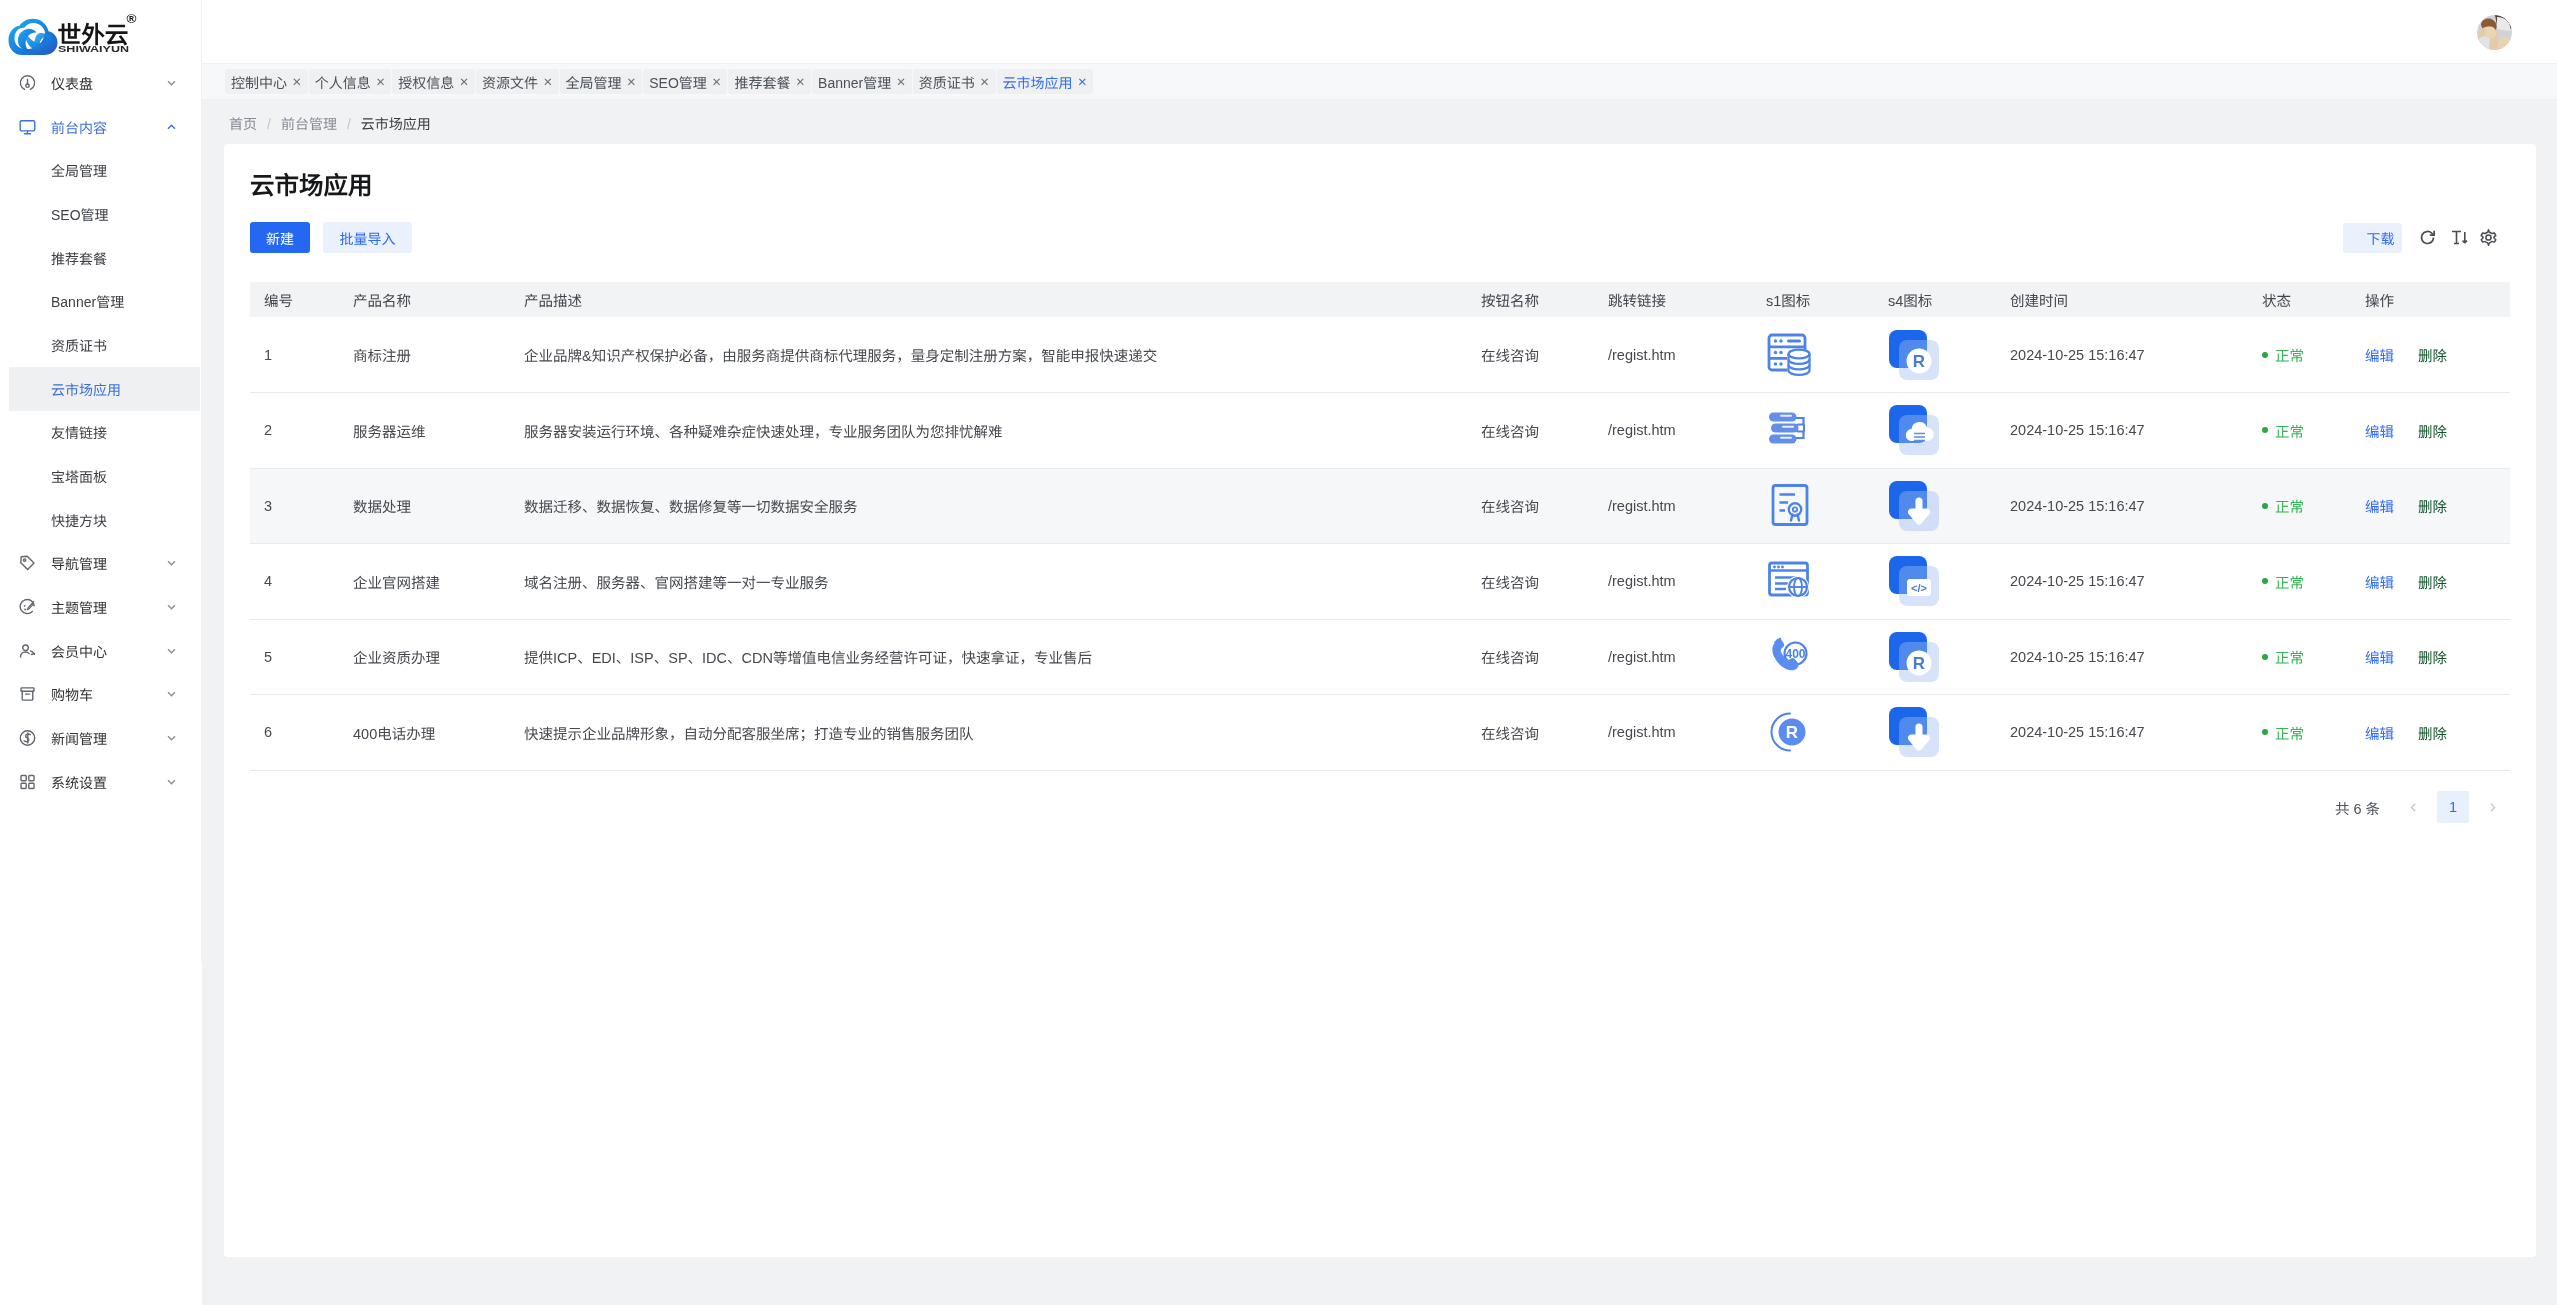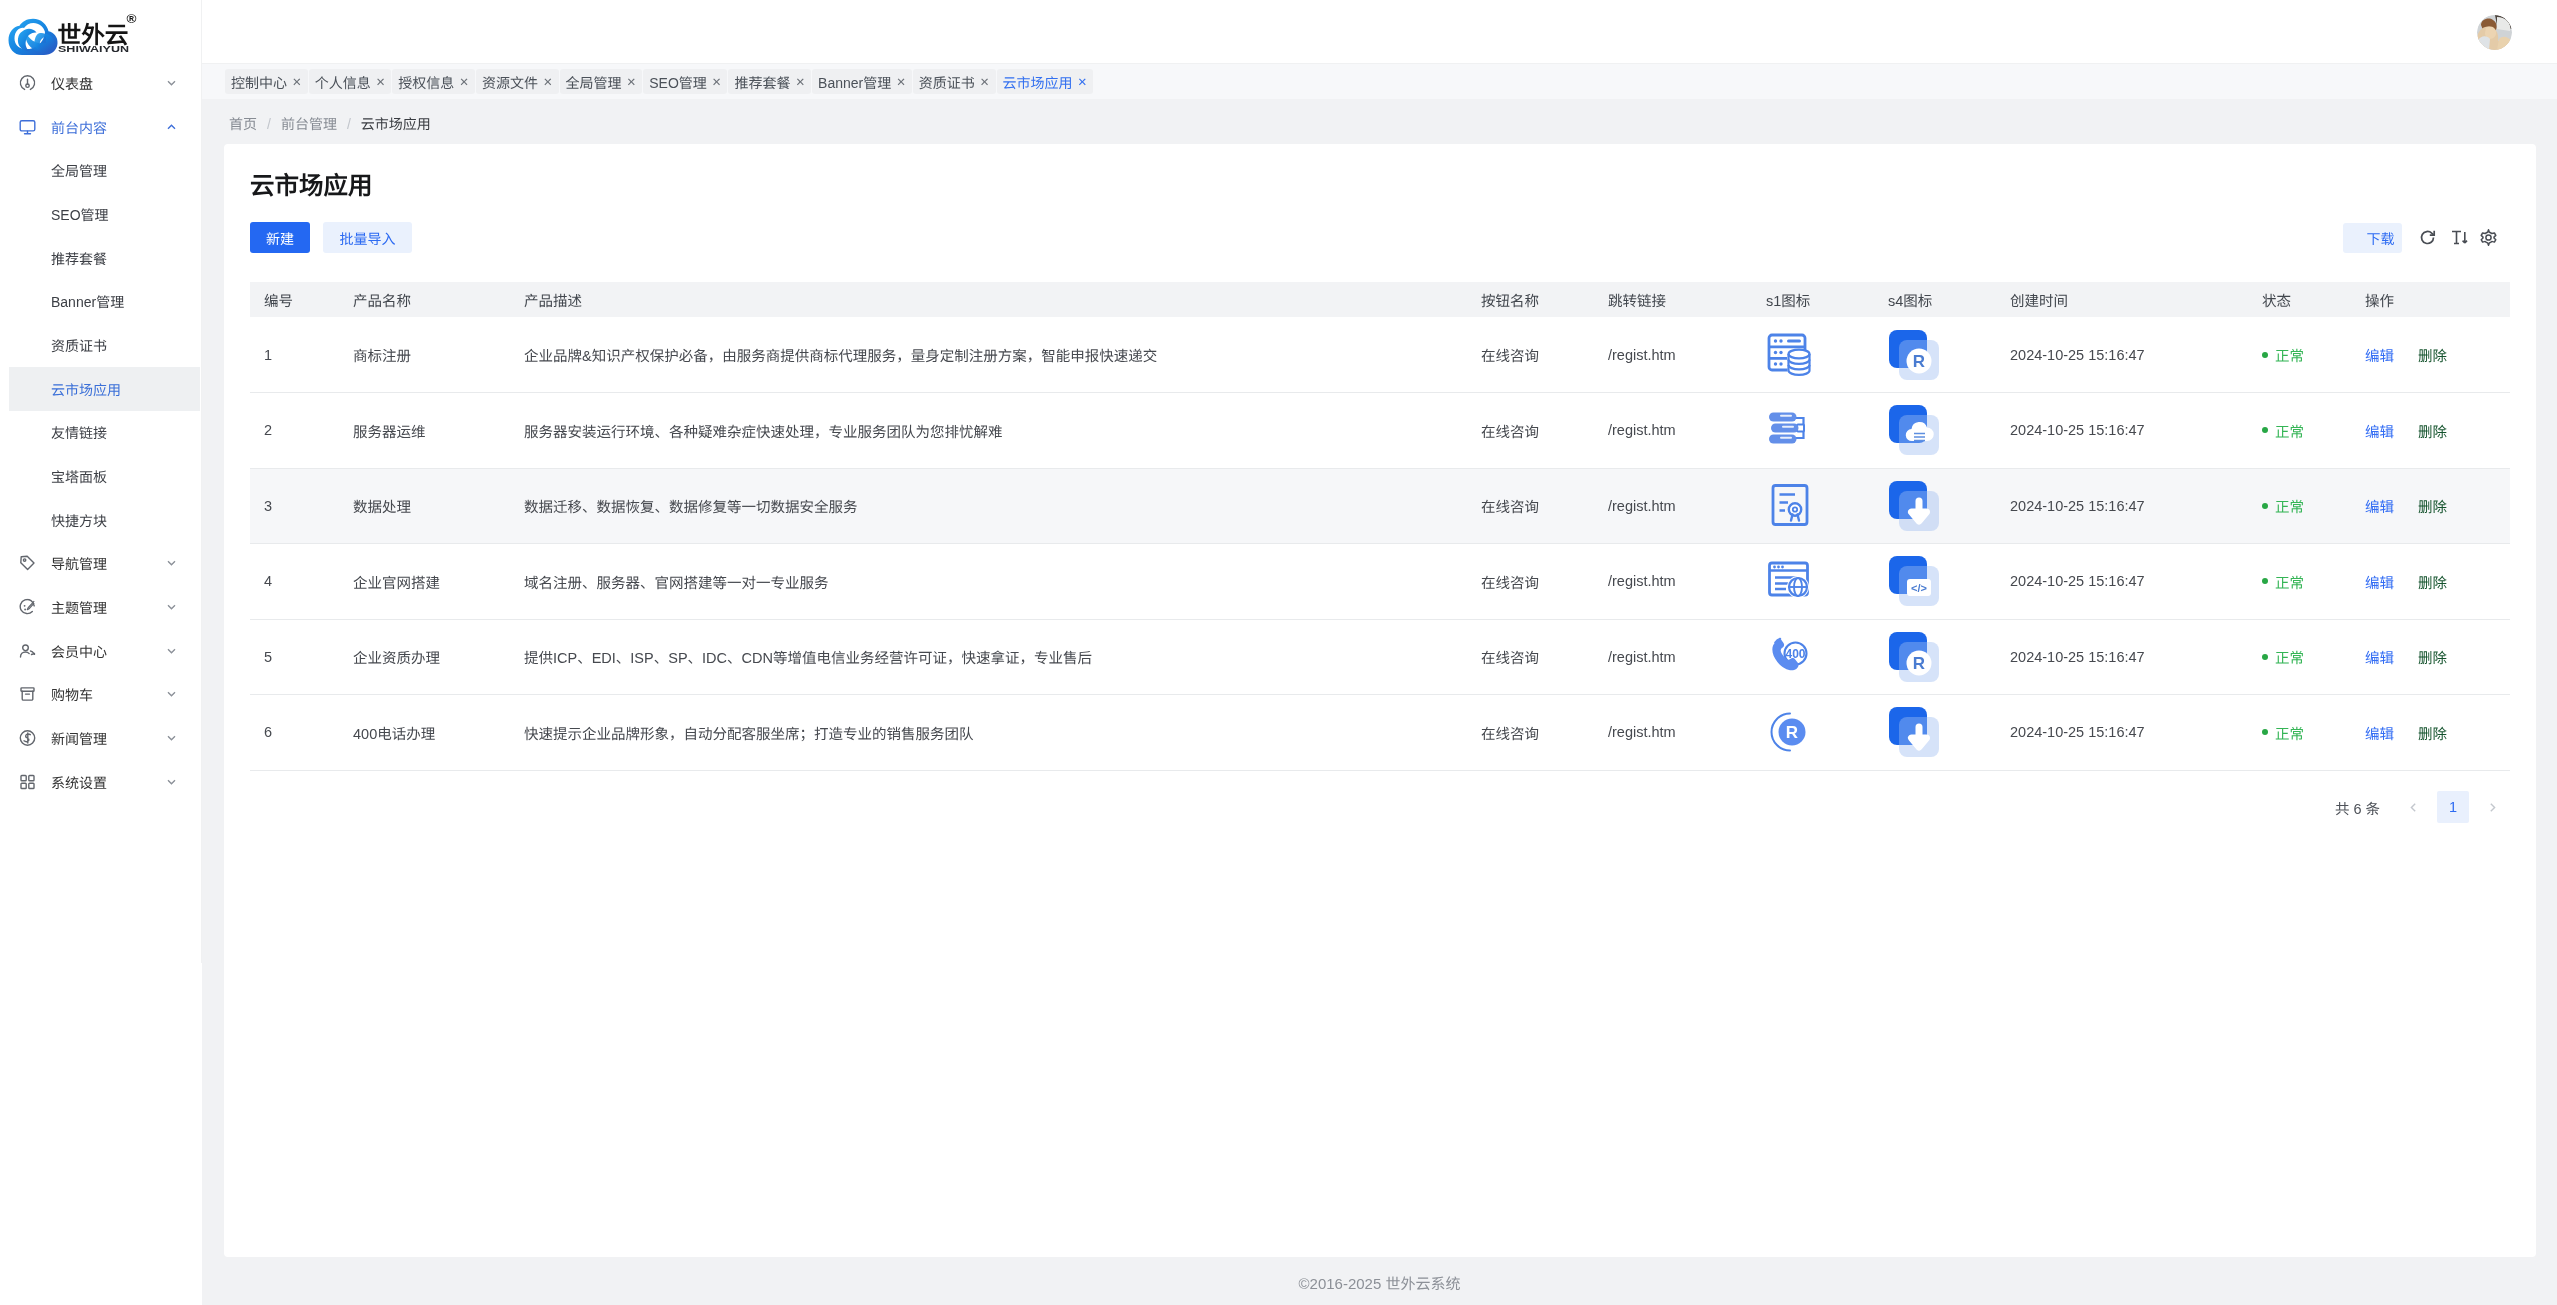--- a/index.html
+++ b/index.html
@@ -517,14 +517,13 @@
           </svg>
         </span>
       <span class="page">1</span>
       <span class="chev">
           <svg viewBox="0 0 11 11" width="11" height="11" fill="none" stroke="#c3c7cd" stroke-width="1.4">
             <path d="M3.8 1.8 L7.6 5.5 L3.8 9.2"></path>
           </svg>
         </span>
     </div>
   </div>
-  <div class="footer">©2016-2025 世外云系统</div>
 </div>
 
 </body></html>

